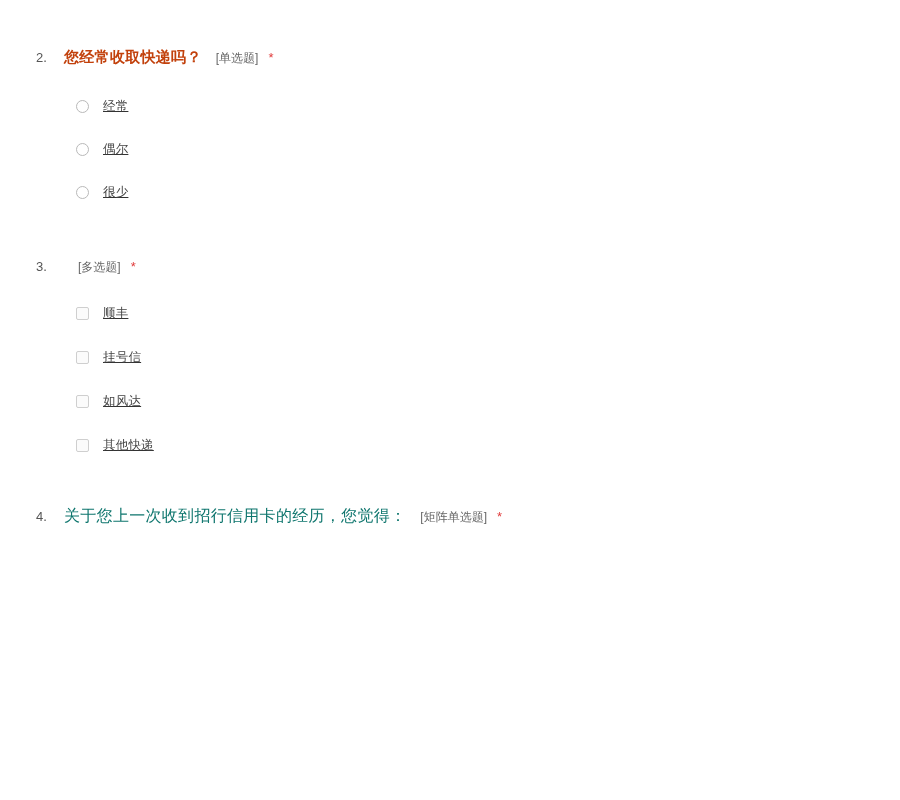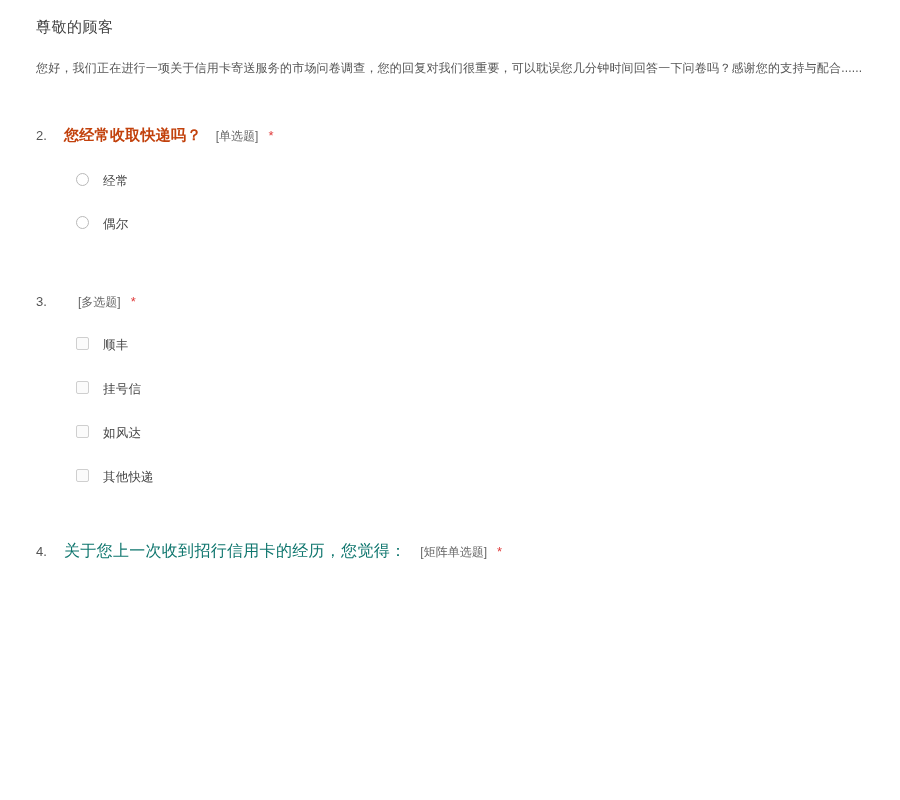--- a/index.html
+++ b/index.html
@@ -74,22 +74,24 @@
     color: #e03b3b;
     font-size: 13px;
     margin-left: 10px;
   }
   .options {
     margin-top: 28px;
     padding-left: 40px;
   }
   .option {
     display: flex;
+    align-items: center;
     height: 22px;
     margin-bottom: 21px;
+    text-decoration: underline;
   }
   .option:last-child {
     margin-bottom: 0;
   }
   .radio-mark {
     width: 13px;
     height: 13px;
     border: 1px solid #b9b9b9;
     border-radius: 50%;
     background: #ffffff;
@@ -119,42 +121,42 @@
   }
   .q-matrix {
     margin-bottom: 0;
   }
 </style>
 </head>
 <body>
 
 <div class="page">
 
-  <div class="survey-header">
-    <div class="survey-title">尊敬的顾客</div>
-    <div class="survey-intro">您好，我们正在进行一项关于信用卡寄送服务的市场问卷调查，您的回复对我们很重要，可以耽误您几分钟时间回答一下问卷吗？感谢您的支持与配合......</div>
-  </div>
 
   <div class="questions">
 
     <div class="question">
       <div class="q-head">
         <span class="q-num">2.</span>
         <span class="q-title">您经常收取快递吗？</span>
         <span class="q-type">[单选题]</span>
         <span class="q-req">*</span>
       </div>
       <div class="options">
         <div class="option">
           <span class="radio-mark"></span>
           <span class="option-label">经常</span>
         </div>
         <div class="option">
           <span class="radio-mark"></span>
           <span class="option-label">偶尔</span>
+        </div>
+        <div class="option">
+          <span class="radio-mark"></span>
+          <span class="option-label">很少</span>
         </div>
       </div>
     </div>
 
     <div class="question" style="margin-top:56px;">
       <div class="q-head">
         <span class="q-num">3.</span>
         <span class="q-type">[多选题]</span>
         <span class="q-req">*</span>
       </div>

